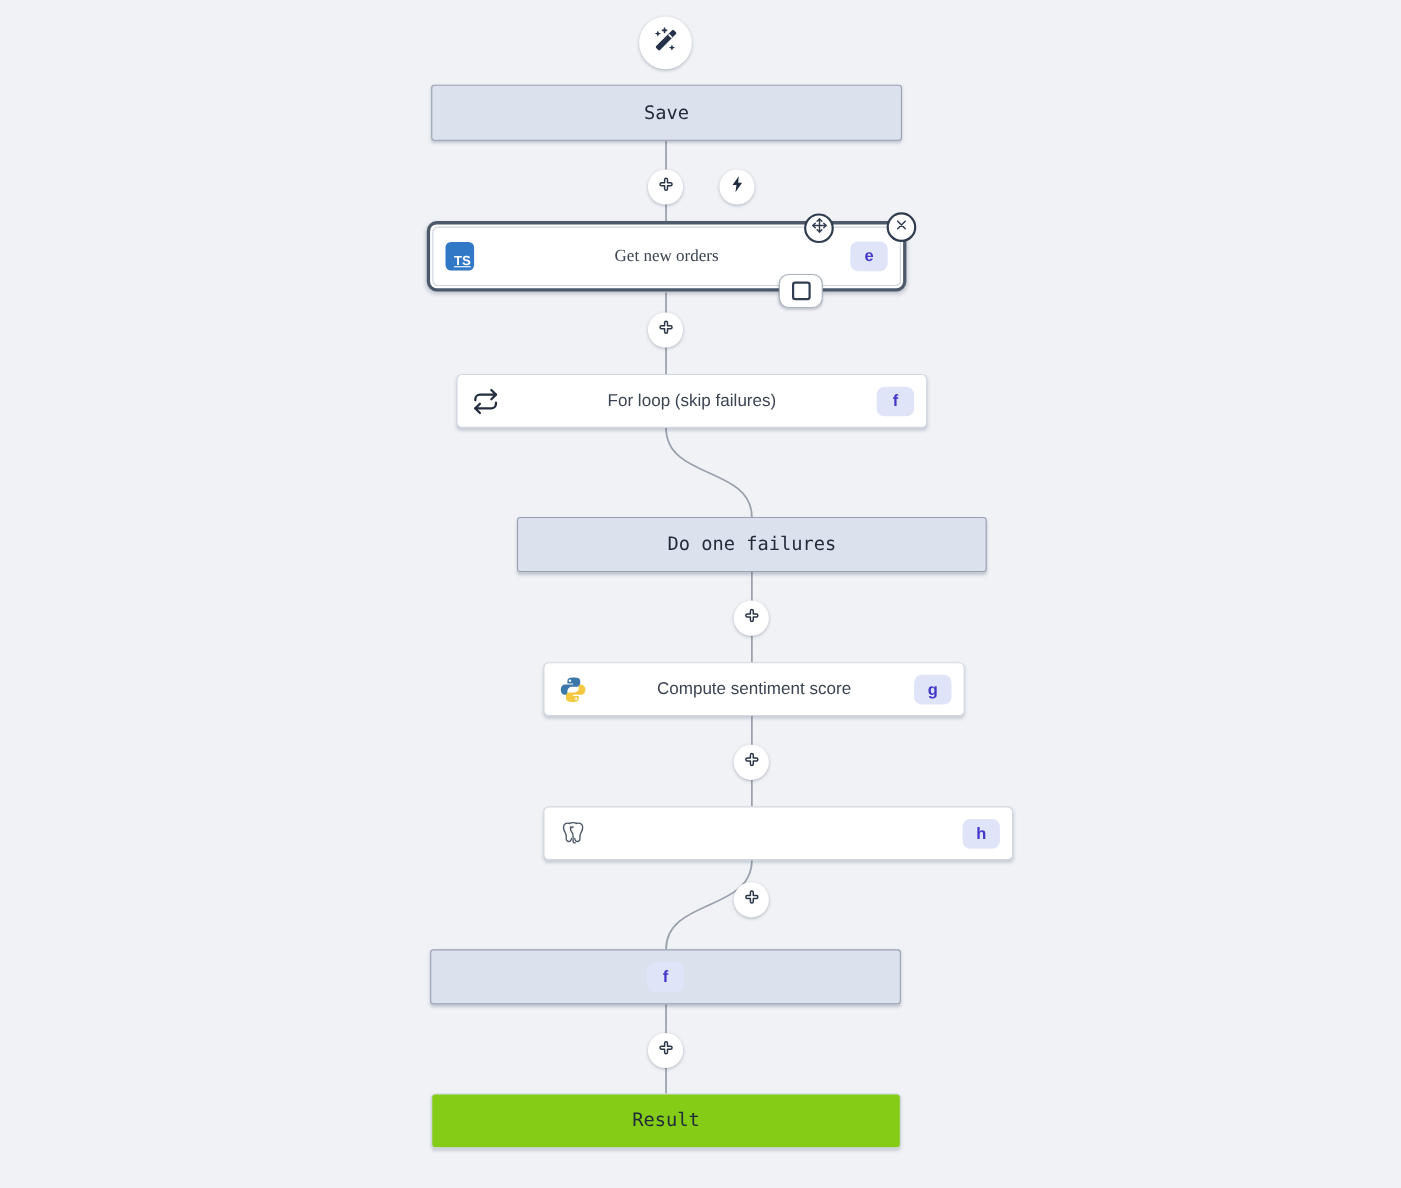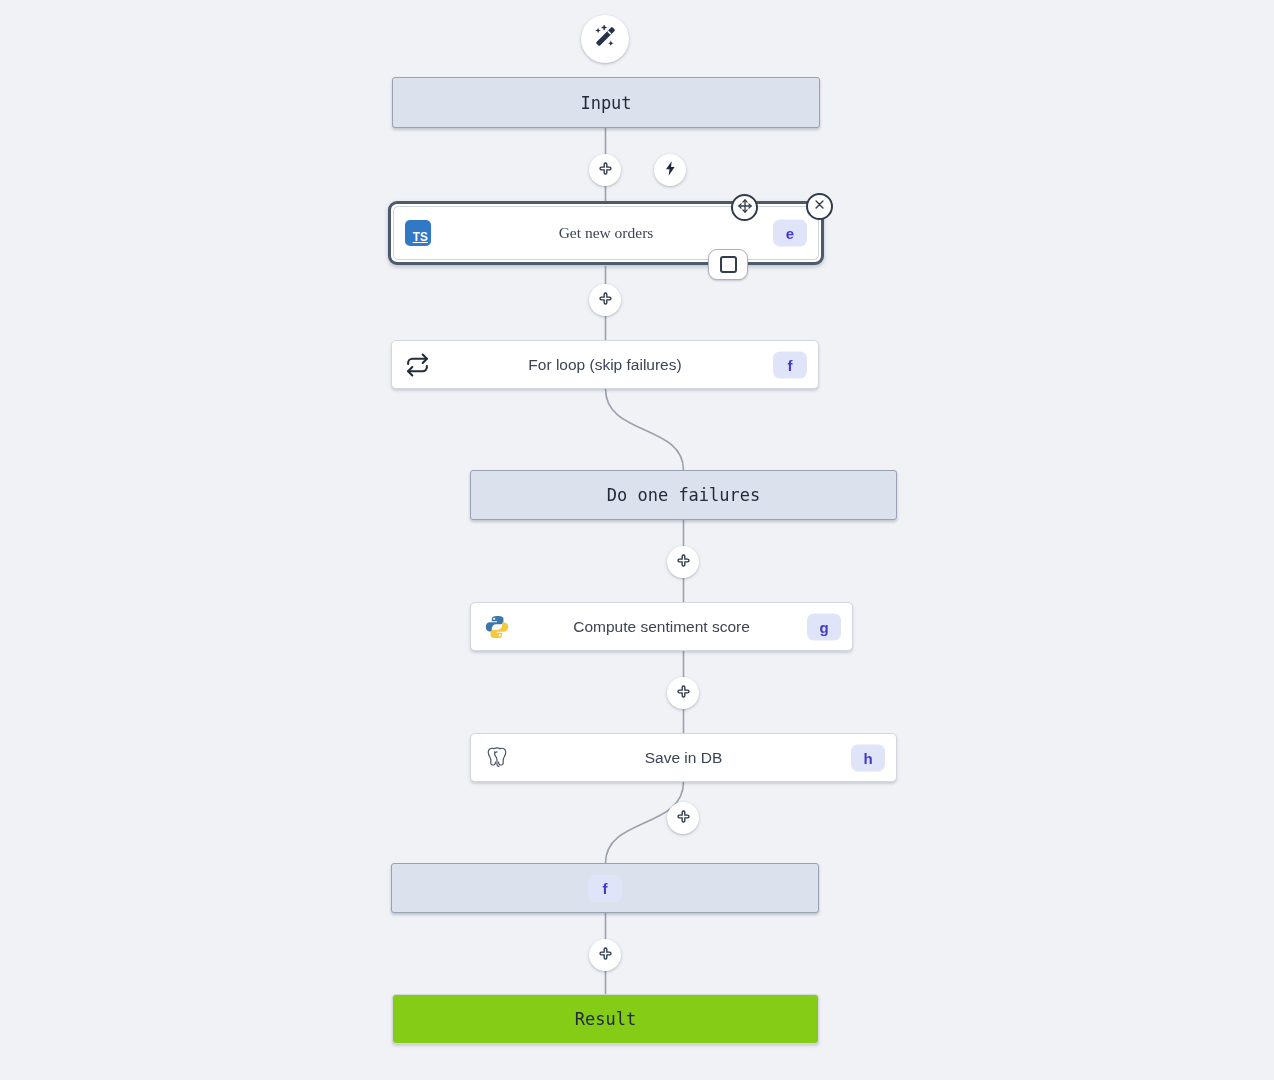--- a/index.html
+++ b/index.html
@@ -7,21 +7,21 @@
   .canvas{position:relative;width:1274px;height:1080px;background:#f0f2f6;overflow:hidden;}
   svg.wires{position:absolute;left:0;top:0;width:1274px;height:1080px;}
   .wire{stroke:#9aa1ad;stroke-width:1.6;fill:none;}
 
   
   .node{position:absolute;box-sizing:border-box;display:flex;align-items:center;justify-content:center;}
   .virtual{background:#dce2ed;border:1px solid #98a2b3;border-radius:3px;
            box-shadow:0 2px 3px rgba(70,80,100,.28);}
   .mono{font-family:"DejaVu Sans Mono",monospace;font-size:17px;color:#222b3a;}
   .step{background:#ffffff;border:1px solid #d3d8e0;border-radius:5px;
-        box-shadow:0 2px 3px rgba(70,80,100,.22);}
+        box-shadow:0 2px 3px rgba(70,80,100,.22);margin-left:24px;}
   .step .label{position:absolute;left:0;right:0;text-align:center;
         font-size:15.5px;color:#3b4453;}
   .step .left-ico{position:absolute;left:13px;top:50%;transform:translateY(-50%);
         display:flex;align-items:center;}
   .badge{position:absolute;right:11px;top:50%;transform:translateY(-50%);
         min-width:34px;height:27px;border-radius:7px;background:#e0e4f9;
         color:#4338ca;font-weight:bold;font-size:15px;display:flex;
         align-items:center;justify-content:center;}
 
   
@@ -83,21 +83,21 @@
         <path d="M20.8 4.9 19.1 3.2a1.1 1.1 0 0 0-1.55 0L4.2 16.55a1.1 1.1 0 0 0 0 1.55l1.7 1.7a1.1 1.1 0 0 0 1.55 0L20.8 6.45a1.1 1.1 0 0 0 0-1.55Z" fill="#26324a"></path>
         <path d="m14.6 6.6 2.8 2.8" stroke="#f0f2f6" stroke-width="1.5"></path>
         <path d="M5.6 3.4l.75 1.85 1.85.75-1.85.75L5.6 8.6l-.75-1.85L3 6l1.85-.75z" fill="#26324a"></path>
         <path d="M11.2 1.6v3.4M9.5 3.3h3.4" stroke="#26324a" stroke-width="1.4" stroke-linecap="round"></path>
         <path d="M17.4 15.2l.75 1.85 1.85.75-1.85.75-.75 1.85-.75-1.85-1.85-.75 1.85-.75z" fill="#26324a"></path>
       </svg>
     </span>
   </div>
 
   <div class="node virtual n-input">
-    <span class="mono">Input</span>
+    <span class="mono">Save</span>
   </div>
 
   <div class="circle-btn sz32" style="left:589px;top:154px;">
     <span>
       <svg width="19" height="19" viewBox="0 0 24 24">
         <path d="M12 5.1c.92 0 1.66.74 1.66 1.66v3.58h3.58a1.66 1.66 0 1 1 0 3.32h-3.58v3.58a1.66 1.66 0 1 1-3.32 0v-3.58H6.76a1.66 1.66 0 1 1 0-3.32h3.58V6.76c0-.92.74-1.66 1.66-1.66Z" fill="#fff" stroke="#2b3648" stroke-width="1.7" stroke-linejoin="round"></path>
       </svg>
     </span>
   </div>
   <div class="circle-btn sz32" style="left:654px;top:154px;">
@@ -194,21 +194,20 @@
   <div class="node step n-save">
     <span class="left-ico">
       <svg width="26" height="26" viewBox="0 0 26 26" fill="none" stroke="#4a5565" stroke-width="1.2" stroke-linecap="round" stroke-linejoin="round">
         <path d="M9.8 3.6C7 2.6 4.6 3.8 4.3 6.6c-.2 2 .5 3.8 1.5 5.4.9 1.5 1.3 3.1 1 4.9-.3 1.8.6 3 2.1 3.1 1.5.1 2.5-1 2.6-2.9"></path>
         <path d="M16.2 3.6c2.8-1 5.2.2 5.5 3 .2 2-.5 3.8-1.5 5.4-.9 1.5-1.3 3.1-1 4.9.3 1.8-.6 3-2.1 3.1-1.5.1-2.5-1-2.6-2.9"></path>
         <path d="M9.8 3.6c1-.5 2-.8 3.2-.8s2.2.3 3.2.8"></path>
         <path d="M13 6.8c-1.4 0-2.4.9-2.4 2.1 0 1 .6 1.8 1.3 2.7.8 1 1.1 2.2 1.1 3.8v4.2c0 1.3.9 1.9 2 1.6"></path>
         <circle cx="10.5" cy="6.9" r=".7" fill="#4a5565" stroke="none"></circle>
       </svg>
     </span>
-    <span class="label">Save in DB</span>
     <span class="badge">h</span>
   </div>
 
   <div class="circle-btn sz32" style="left:667px;top:802px;">
     <span>
       <svg width="19" height="19" viewBox="0 0 24 24">
         <path d="M12 5.1c.92 0 1.66.74 1.66 1.66v3.58h3.58a1.66 1.66 0 1 1 0 3.32h-3.58v3.58a1.66 1.66 0 1 1-3.32 0v-3.58H6.76a1.66 1.66 0 1 1 0-3.32h3.58V6.76c0-.92.74-1.66 1.66-1.66Z" fill="#fff" stroke="#2b3648" stroke-width="1.7" stroke-linejoin="round"></path>
       </svg>
     </span>
   </div>

